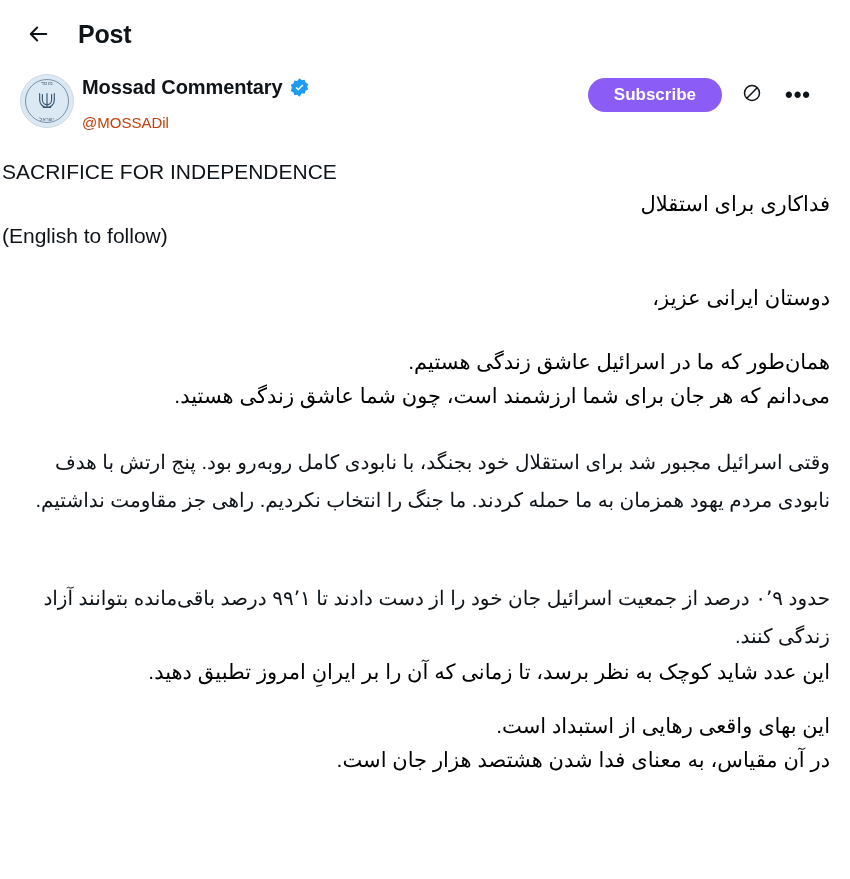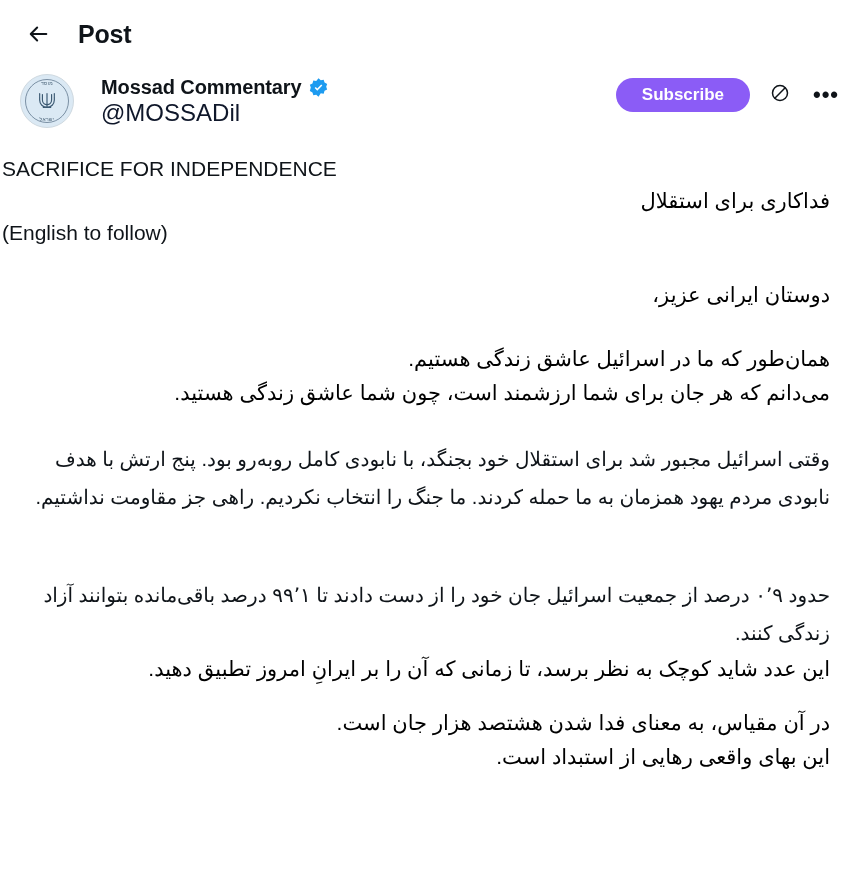--- a/index.html
+++ b/index.html
@@ -46,22 +46,22 @@
     font-size: 25px;
     font-weight: bold;
     letter-spacing: -0.2px;
     line-height: 1;
   }
 
   
   .author-row {
     display: flex;
     align-items: flex-start;
-    padding: 6px 8px 0 20px;
-    gap: 27px;
+    padding: 6px 36px 0 20px;
+    gap: 8px;
   }
   .avatar {
     width: 54px;
     height: 54px;
     border-radius: 50%;
     flex: 0 0 auto;
     background: #dbe9f4;
     border: 1px solid #cfd9e0;
     position: relative;
     overflow: hidden;
@@ -106,23 +106,23 @@
     font-weight: bold;
     color: #0f1419;
     letter-spacing: -0.1px;
   }
   .verified {
     width: 21px;
     height: 21px;
     flex: 0 0 auto;
   }
   .handle {
-    font-size: 24px;
-    color: #0f172a;
-    margin-top: 0;
+    font-size: 15px;
+    color: #c2410c;
+    margin-top: 15px;
   }
 
   .author-actions {
     display: flex;
     align-items: center;
     gap: 14px;
     padding-top: 4px;
     flex: 0 0 auto;
   }
   .subscribe-btn {
@@ -269,17 +269,17 @@
     <div class="blank-line"></div>
 
 
     <div class="blank-line"></div>
 
     <div class="rtl-block">حدود ۰٬۹ درصد از جمعیت اسرائیل جان خود را از دست دادند تا ۹۹٬۱ درصد باقی‌مانده بتوانند آزاد زندگی کنند.</div>
     <div class="rtl-line">این عدد شاید کوچک به نظر برسد، تا زمانی که آن را بر ایرانِ امروز تطبیق دهید.</div>
 
     <div class="blank-line-sm"></div>
 
+    <div class="rtl-line">این بهای واقعی رهایی از استبداد است.</div>
     <div class="rtl-line">در آن مقیاس، به معنای فدا شدن هشتصد هزار جان است.</div>
-    <div class="rtl-line">این بهای واقعی رهایی از استبداد است.</div>
   </div>
 
 </div>
 
 </body></html>

